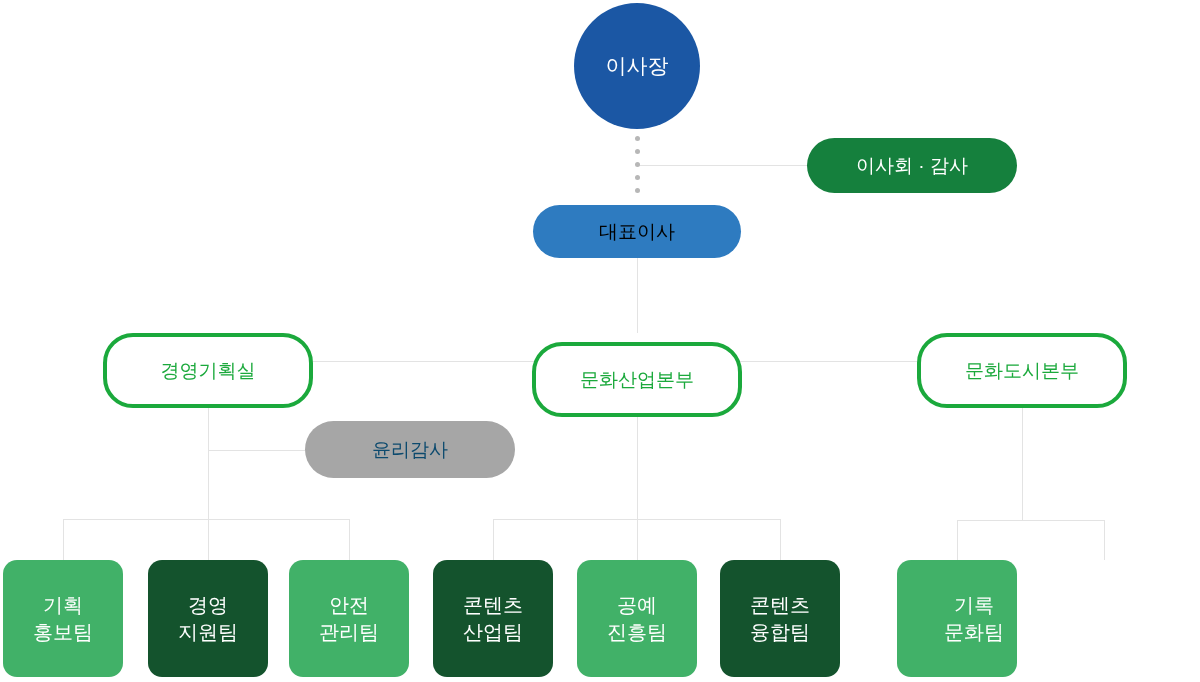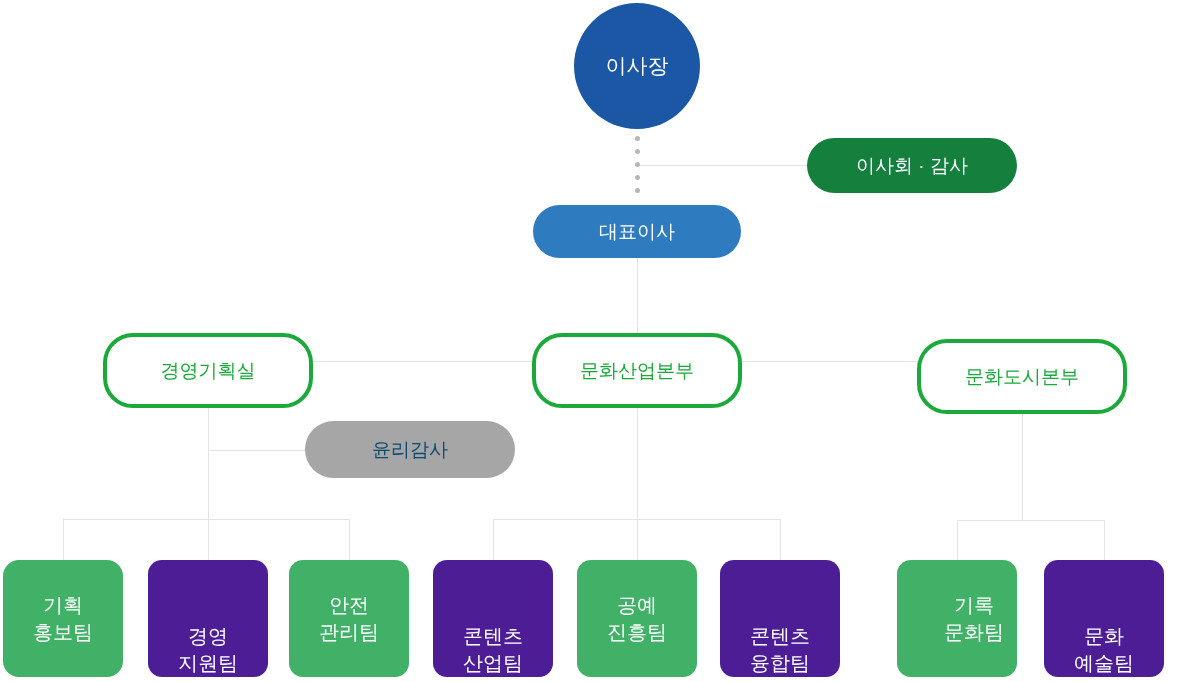--- a/index.html
+++ b/index.html
@@ -67,55 +67,55 @@
     border-radius: 28px;
     background: #15803d;
     color: #ffffff;
     font-size: 19px;
   }
   .ceo {
     left: 533px; top: 205px;
     width: 208px; height: 53px;
     border-radius: 27px;
     background: #2e7bc0;
-    color: #ffffff;
+    color: #000000;
     font-size: 19px;
   }
   .division {
     top: 333px;
     width: 210px; height: 75px;
     border-radius: 30px;
     background: #ffffff;
     border: 4px solid #1ba93c;
     color: #1ba93c;
     font-size: 19px;
   }
   .division.d0 { left: 103px; }
-  .division.d1 { left: 532px; }
-  .division.d2 { left: 917px; margin-top: 6px; }
+  .division.d1 { left: 532px; margin-top: 9px; }
+  .division.d2 { left: 917px; }
   .ethics {
     left: 305px; top: 421px;
     width: 210px; height: 57px;
     border-radius: 29px;
     background: #a6a6a6;
     color: #0c4a6e;
     font-size: 19px;
   }
   .team {
     top: 560px;
     width: 120px; height: 117px;
     border-radius: 14px;
     color: #ffffff;
     font-size: 20px;
     line-height: 1.35;
     flex-direction: column;
   }
   .team.green { background: #41b168; }
-  .team.teal  { background: #4c1d95; justify-content: flex-end; }
-  .team.t0 { left: 3px; border-radius: 16px; }
+  .team.teal  { background: #14532d; }
+  .team.t0 { left: 3px; }
   .team.t1 { left: 148px; }
   .team.t2 { left: 289px; }
   .team.t3 { left: 433px; }
   .team.t4 { left: 577px; }
   .team.t5 { left: 720px; }
   .team.t6 { left: 897px; padding-left: 34px; }
   .team.t7 { left: 1044px; }
 </style>
 </head>
 <body>
@@ -199,18 +199,14 @@
     <span>진흥팀</span>
   </div>
   <div class="node team teal t5">
     <span>콘텐츠</span>
     <span>융합팀</span>
   </div>
   <div class="node team green t6">
     <span>기록</span>
     <span>문화팀</span>
   </div>
-  <div class="node team teal t7">
-    <span>문화</span>
-    <span>예술팀</span>
-  </div>
 
 </div>
 
 </body></html>

